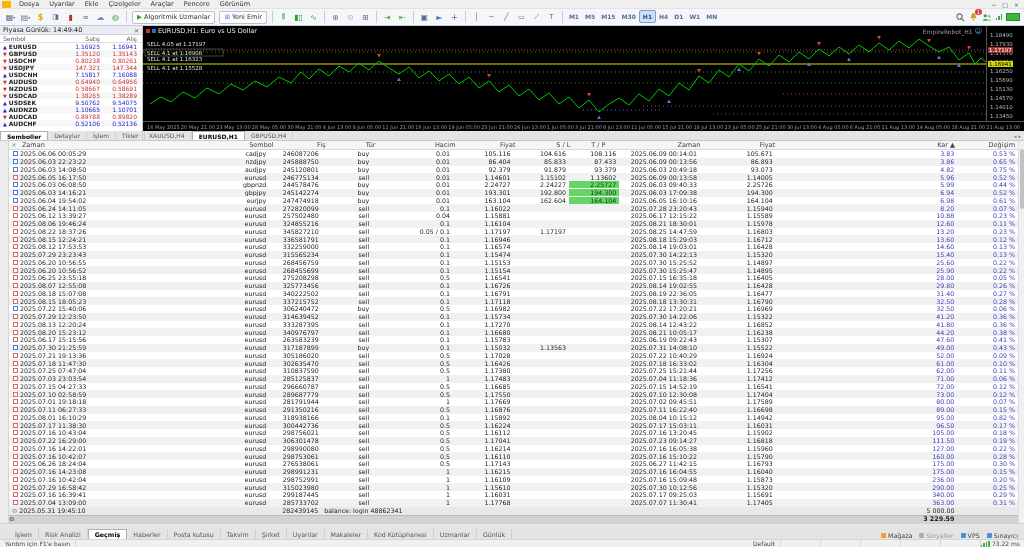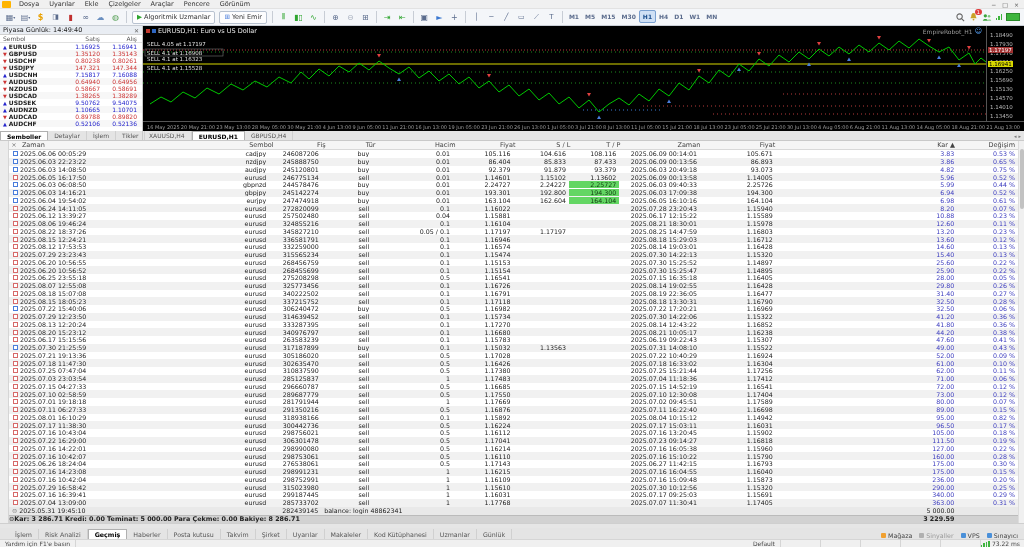--- a/index.html
+++ b/index.html
@@ -362,21 +362,21 @@
 <div id="hist">
   <div id="hist-head">
     <span class="hx">×</span>
   <span class="hc" style="width: 20%;">Zaman</span>
       <span class="hc r" style="width: 5.8%;">Sembol</span>
       <span class="hc r" style="width: 5.2%;">Fiş</span>
       <span class="hc r" style="width: 5%;">Tür</span>
       <span class="hc r" style="width: 8%;">Hacim</span>
       <span class="hc r" style="width: 6%;">Fiyat</span>
       <span class="hc r" style="width: 5.5%;">S / L</span>
-      <span class="hc r" style="width: 5%;">T / P</span>
+      <span class="hc r" style="width: 5%; text-align: center;">T / P</span>
       <span class="hc r" style="width: 8%;">Zaman</span>
       <span class="hc r" style="width: 7.5%;">Fiyat</span>
       <span class="hc r" style="width: 18%;">Kar ▲</span>
       <span class="hc r" style="width: 6%;">Değişim</span>
     </div>
   <div id="hist-rows">
       <div class="hrow">
         <span class="hc" style="width: 20%;"><span class="ticon buy"></span><span>2025.06.06 00:05:29</span></span>
         <span class="hc r" style="width: 5.8%;">cadjpy</span>
         <span class="hc r" style="width: 5.2%;">246087206</span>
@@ -1030,21 +1030,20 @@
       <span class="hc r" style="width: 0.5%;"></span>
       <span class="hc r" style="width: 5.5%;"></span>
       <span class="hc r" style="width: 5%;"></span>
       <span class="hc r" style="width: 8%;"></span>
       <span class="hc r" style="width: 7.5%;"></span>
       <span class="hc r" style="width: 18%;">5 000.00</span>
       <span class="hc r" style="width: 6%;"></span>
     </div>
   <div id="totrow">
       <span style="color: rgb(85, 85, 85);"> ⊖ </span>
-      <span>Kar: 3 286.71  Kredi: 0.00  Teminat: 5 000.00  Para Çekme: 0.00  Bakiye: 8 286.71</span>
       <span style="flex: 1 1 0%;"></span>
       <span class="r" style="width: 18%; text-align: right; padding-right: 3px;">3 229.59</span>
       <span style="width: 6%;"></span>
     </div>
 </div>
 <div id="vscroll">
     <div class="thumb"></div>
   </div>
 
 <div id="splitter"></div>

